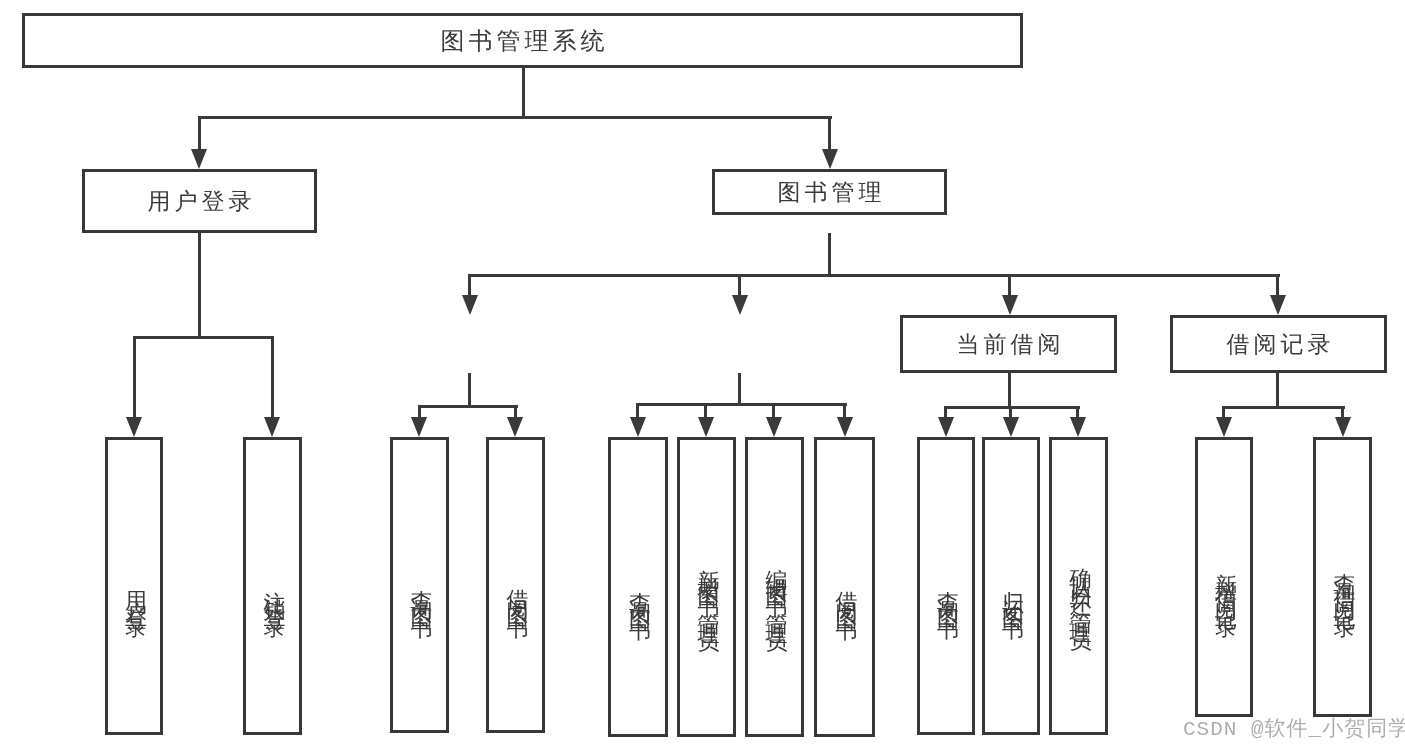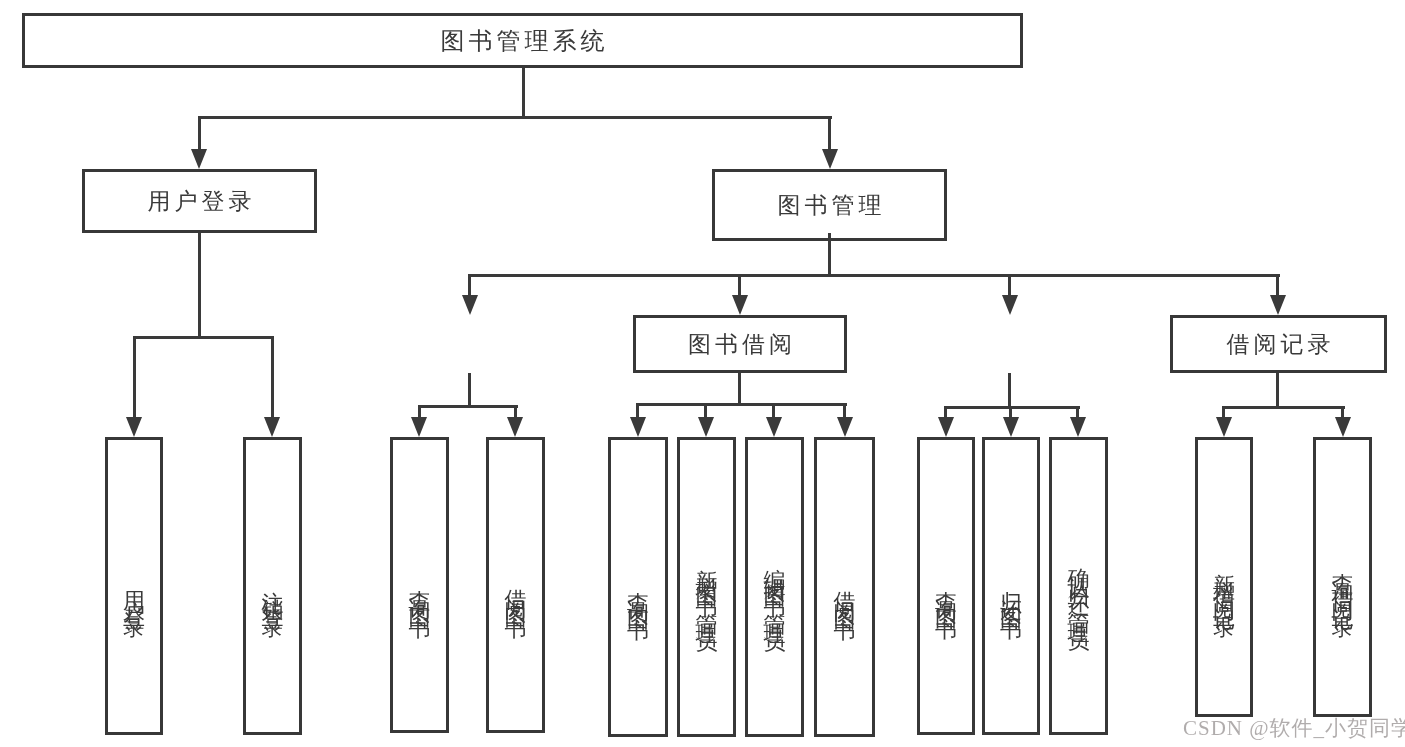--- a/index.html
+++ b/index.html
@@ -1,18 +1,18 @@
 <!DOCTYPE html>
 <html><head>
 <meta charset="utf-8">
 <style>
   html,body{margin:0;padding:0;background:#ffffff;}
   .canvas{
     position:relative;width:1405px;height:747px;background:#ffffff;overflow:hidden;
-    font-family:Liberation Serif, serif;
+    font-family:Liberation Mono, monospace;
   }
   .box{
     position:absolute;box-sizing:border-box;border:3px solid #383838;background:#ffffff;
     display:flex;align-items:center;justify-content:center;color:#3a3a3a;
   }
   .hbox{font-size:23px;letter-spacing:4px;}
   .hbox .hlabel{margin-right:-4px;white-space:nowrap;}
   .root-box{font-size:24px;}
   .leaf .vtext{
     writing-mode:vertical-rl;font-size:22px;line-height:1;
@@ -42,21 +42,21 @@
   <div class="line" style="left:522px;top:68px;width:3px;height:50px;"></div>
   <div class="line" style="left:198px;top:116px;width:634px;height:3px;"></div>
   <div class="line" style="left:198px;top:116px;width:3px;height:33px;"></div>
   <div class="arrow" style="left:191px;top:149px;"></div>
   <div class="line" style="left:828px;top:116px;width:3px;height:33px;"></div>
   <div class="arrow" style="left:822px;top:149px;"></div>
 
   <div class="box hbox" style="left:82px;top:169px;width:235px;height:64px;">
     <span class="hlabel">用户登录</span>
   </div>
-  <div class="box hbox" style="left:712px;top:169px;width:235px;height:72px;">
+  <div class="box hbox" style="left:712px;top:169px;width:235px;height:46px;">
     <span class="hlabel">图书管理</span>
   </div>
 
   <div class="line" style="left:198px;top:233px;width:3px;height:103px;"></div>
   <div class="line" style="left:133px;top:336px;width:141px;height:3px;"></div>
   <div class="line" style="left:133px;top:336px;width:3px;height:81px;"></div>
   <div class="arrow" style="left:126px;top:417px;"></div>
   <div class="line" style="left:271px;top:336px;width:3px;height:81px;"></div>
   <div class="arrow" style="left:264px;top:417px;"></div>
 
@@ -64,22 +64,22 @@
   <div class="line" style="left:468px;top:274px;width:812px;height:3px;"></div>
   <div class="line" style="left:468px;top:274px;width:3px;height:21px;"></div>
   <div class="arrow" style="left:462px;top:295px;"></div>
   <div class="line" style="left:738px;top:274px;width:3px;height:21px;"></div>
   <div class="arrow" style="left:732px;top:295px;"></div>
   <div class="line" style="left:1008px;top:274px;width:3px;height:21px;"></div>
   <div class="arrow" style="left:1002px;top:295px;"></div>
   <div class="line" style="left:1276px;top:274px;width:3px;height:21px;"></div>
   <div class="arrow" style="left:1270px;top:295px;"></div>
 
-  <div class="box hbox" style="left:633px;top:315px;width:214px;height:58px;">
-    <span class="hlabel">图书借阅</span>
+  <div class="box hbox" style="left:900px;top:315px;width:217px;height:58px;">
+    <span class="hlabel">当前借阅</span>
   </div>
   <div class="box hbox" style="left:1170px;top:315px;width:217px;height:58px;">
     <span class="hlabel">借阅记录</span>
   </div>
 
   <div class="line" style="left:468px;top:373px;width:3px;height:32px;"></div>
   <div class="line" style="left:418px;top:405px;width:100px;height:3px;"></div>
   <div class="line" style="left:418px;top:405px;width:3px;height:12px;"></div>
   <div class="arrow" style="left:411px;top:417px;"></div>
   <div class="line" style="left:514px;top:405px;width:3px;height:12px;"></div>

